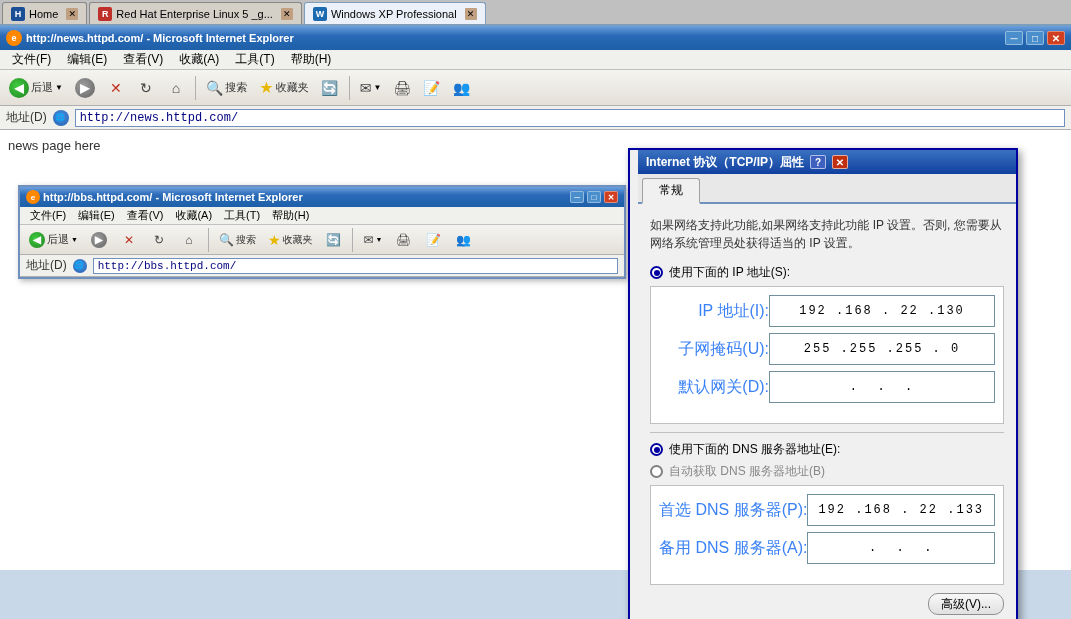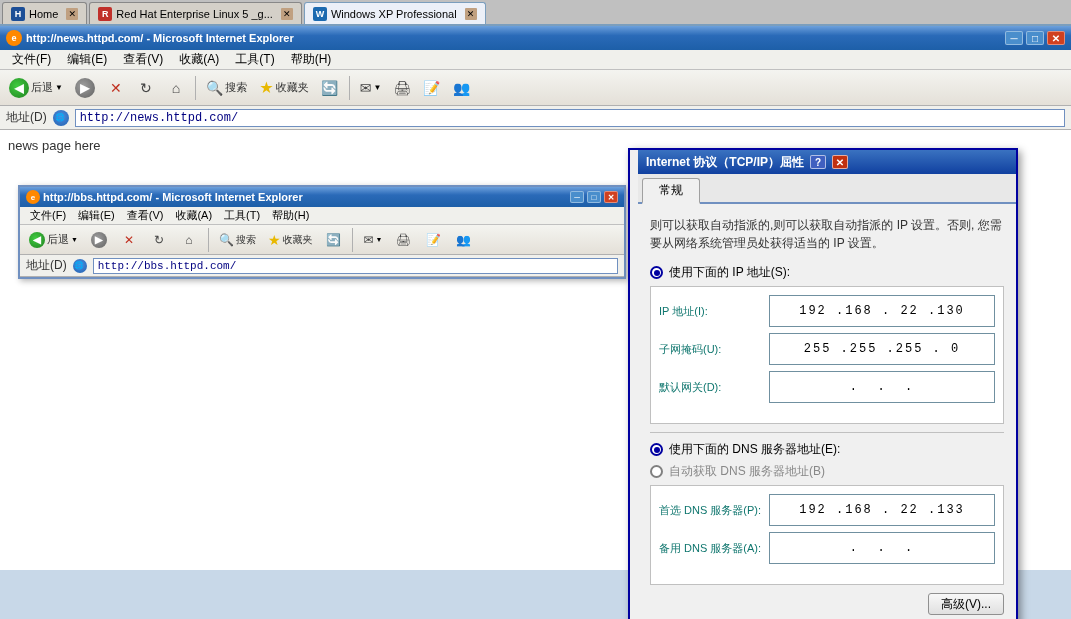--- a/index.html
+++ b/index.html
@@ -303,22 +303,23 @@
     }
     .field-row {
       display: flex;
       align-items: center;
       margin-bottom: 6px;
       font-size: 12px;
     }
     .field-row:last-child { margin-bottom: 12px; }
     .field-label {
       min-width: 110px;
-      color: #0f766e;
-      font-size: 11px;
+      color: #3b82f6;
+      font-size: 16px;
+      text-align: right;
     }
     .field-input {
       flex: 1;
       height: 32px;
       border: 1px solid #7090a0;
       background: white;
       text-align: center;
       font-size: 12px;
       font-family: 'Courier New', monospace;
       padding: 0 4px;
@@ -335,21 +336,21 @@
       gap: 8px;
       padding: 6px 8px;
       background: #f0f0f0;
       border-top: 1px solid #d0d0d0;
     }
     .dialog-btn {
       min-width: 70px;
       height: 22px;
       background: linear-gradient(180deg, #f8f8f8 0%, #e0e0e0 100%);
       border: 1px solid #909090;
-      border-radius: 3px;
+      border-radius: 10px;
       font-size: 12px;
       cursor: pointer;
       padding: 0 12px;
     }
     .dialog-btn.primary {
       border: 2px solid #000080;
     }
 
     
     .browser-bg {
@@ -540,21 +541,21 @@
     <span>Internet 协议（TCP/IP）屈性</span>
     <div class="dialog-title-btn dialog-title-help">?</div>
     <div class="dialog-title-btn dialog-title-close">✕</div>
   </div>
 
   <div class="dialog-tabs">
     <div class="dialog-tab active">常规</div>
   </div>
 
   <div class="dialog-body">
-    <div class="dialog-desc">则可以获取自动指派的,则可以获取自动指派的 IP 设置。否则,
+    <div class="dialog-desc">如果网络支持此功能,如果网络支持此功能 IP 设置。否则,
 您需要从网络系统管理员处获得适当的 IP 设置。</div>
 
 
     <div class="radio-row">
       <div class="radio-circle selected"></div>
       <span>使用下面的 IP 地址(S):</span>
     </div>
 
     <div class="field-group">
       <div class="field-row">

